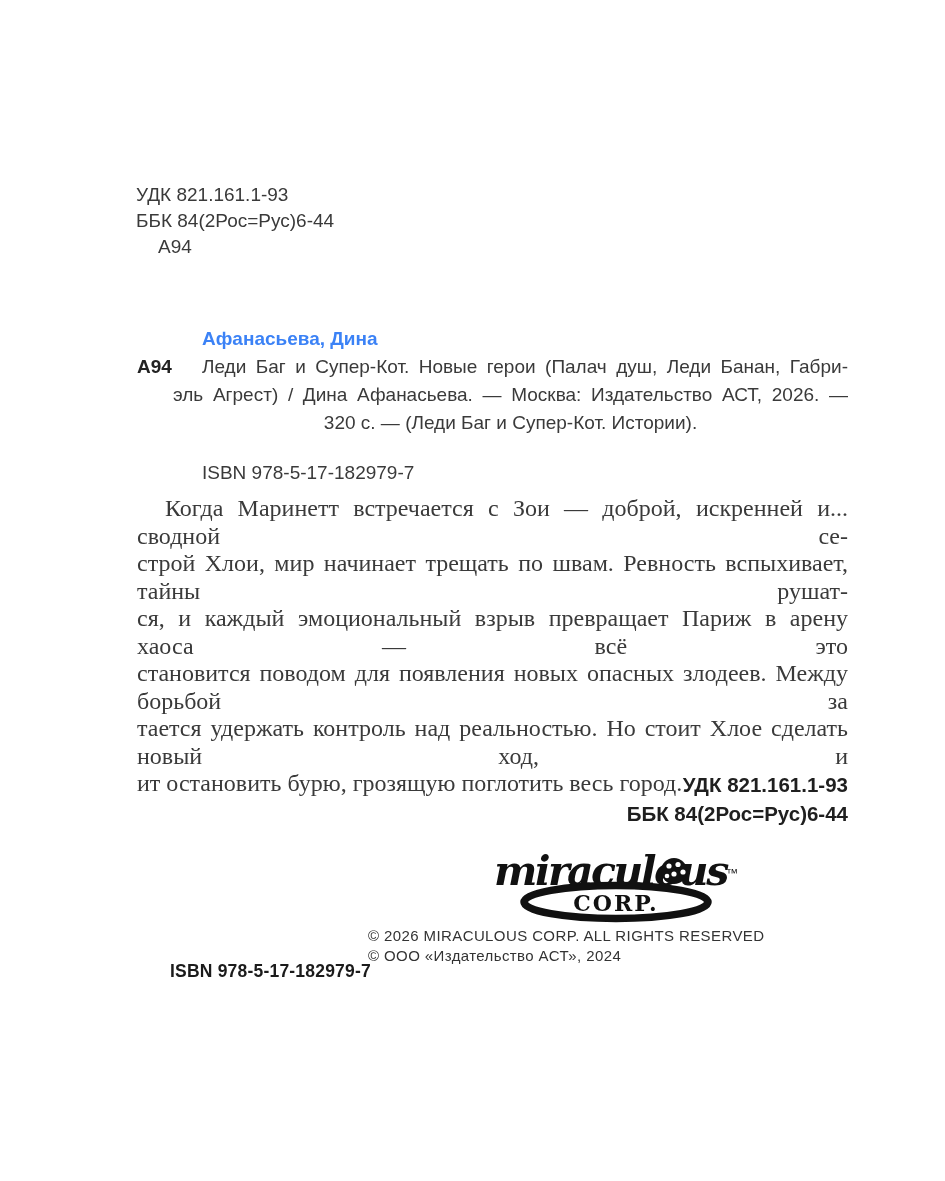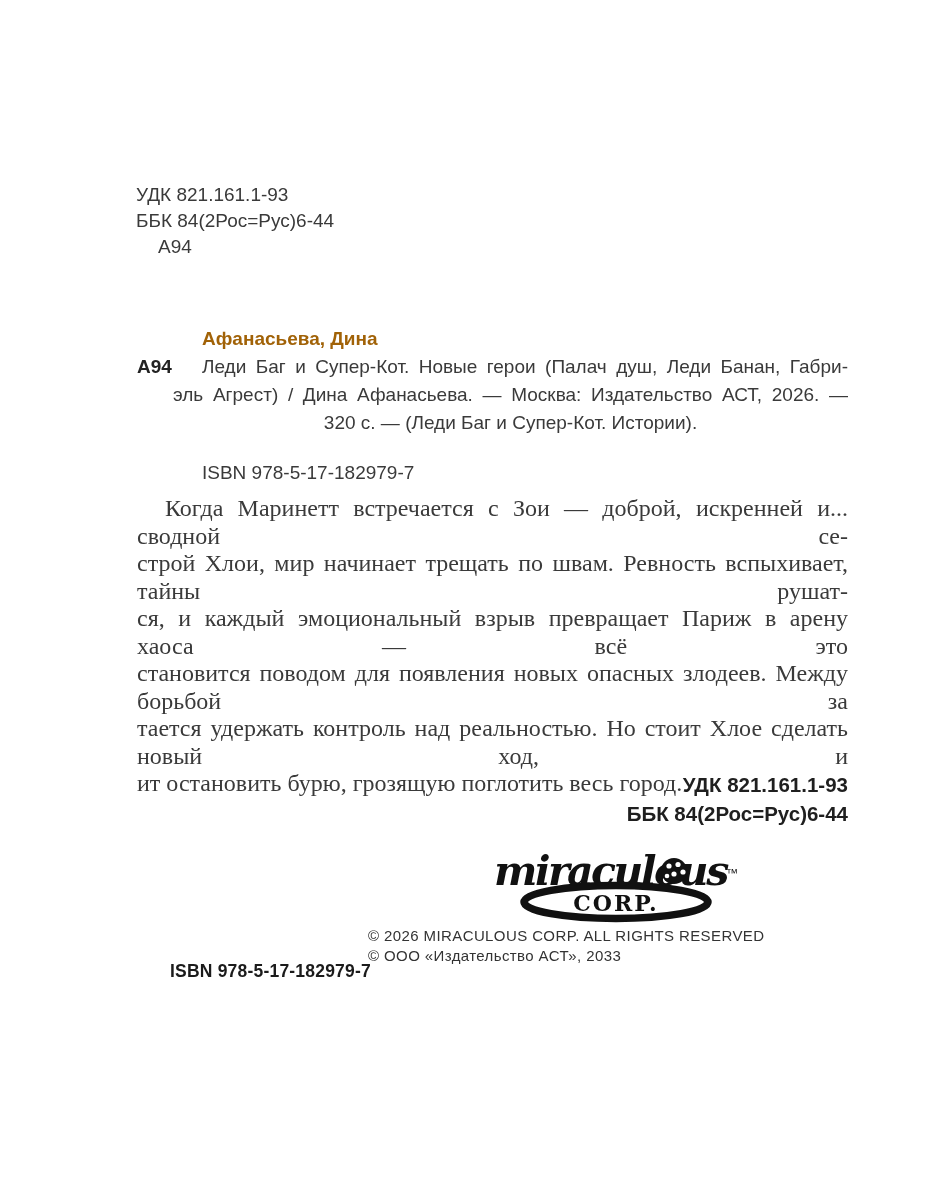--- a/index.html
+++ b/index.html
@@ -12,21 +12,21 @@
     overflow:hidden;
   }
   .abs{position:absolute;}
 
   
   .codes-top{left:136px;top:182px;font-size:19px;line-height:26px;}
   .codes-top .code-indent{padding-left:22px;}
 
   
   .catalog{left:137px;top:325px;width:711px;font-size:19px;line-height:28px;}
-  .cat-author{padding-left:65px;font-weight:700;color:#a16207;}
+  .cat-author{padding-left:65px;font-weight:700;color:#3b82f6;}
   .cat-code{position:absolute;left:0;top:28px;font-weight:700;color:#222;}
   .cat-l1{padding-left:65px;text-align:justify;text-align-last:justify;}
   .cat-l2{padding-left:36px;text-align:justify;text-align-last:justify;}
   .cat-l3{padding-left:36px;text-align:center;}
 
   .isbn-mid{left:202px;top:462px;font-size:19px;}
 
   
   .annotation{left:137px;top:495px;width:711px;font-size:24px;line-height:27.5px;font-family:Liberation Serif, serif;}
   .a-line{text-align:justify;text-align-last:justify;}
@@ -90,16 +90,16 @@
       <circle cx="184" cy="31" r="2.6" fill="#fff"></circle>
       <circle cx="177" cy="33" r="2.3" fill="#fff"></circle>
     </g>
     <text x="126" y="68" text-anchor="middle" font-family="'DejaVu Serif', serif" font-weight="bold" font-size="22" letter-spacing="2" fill="#111">CORP.</text>
     <text x="236" y="34" font-size="12" fill="#111">™</text>
   </svg>
 </div>
 
 <div class="abs legal">
   <div>© 2026 MIRACULOUS CORP. ALL RIGHTS RESERVED</div>
-  <div>© ООО «Издательство АСТ», 2033</div>
+  <div>© ООО «Издательство АСТ», 2024</div>
 </div>
 
 <div class="abs isbn-bottom">ISBN 978-5-17-182979-7</div>
 
 </body></html>

